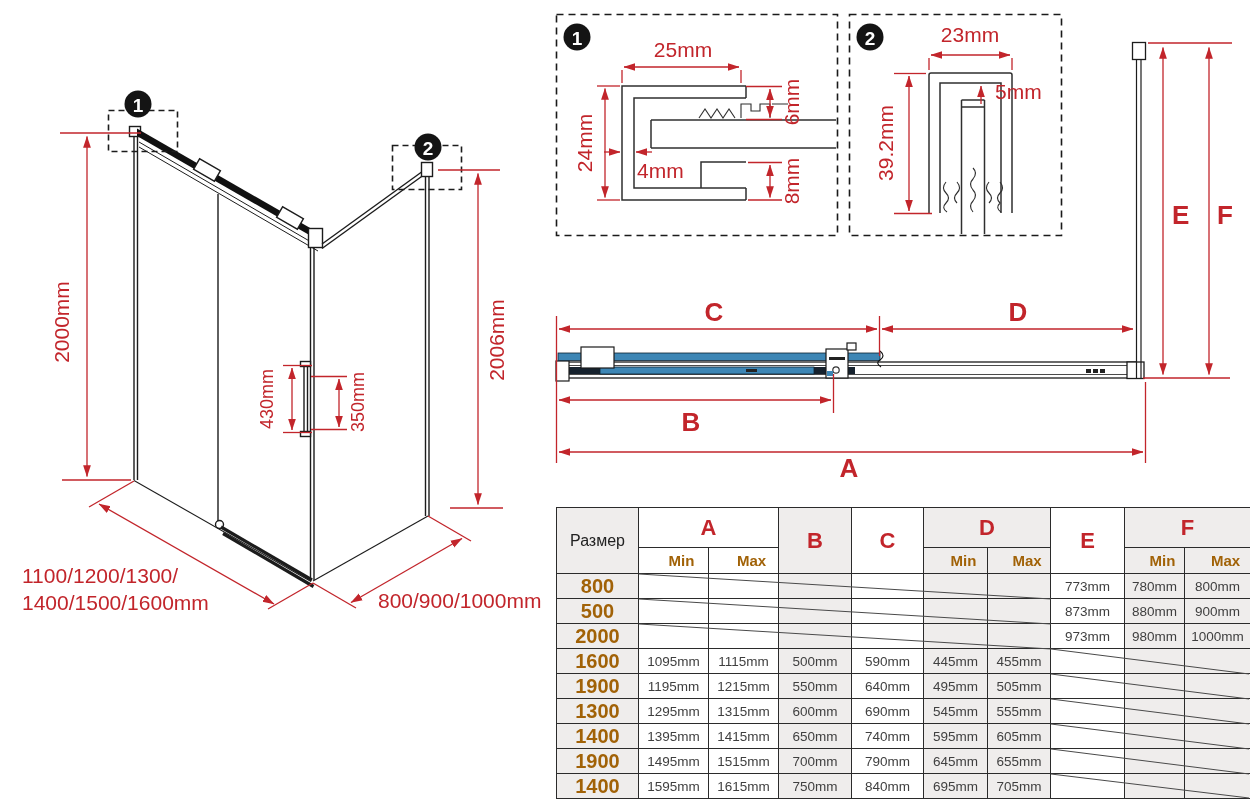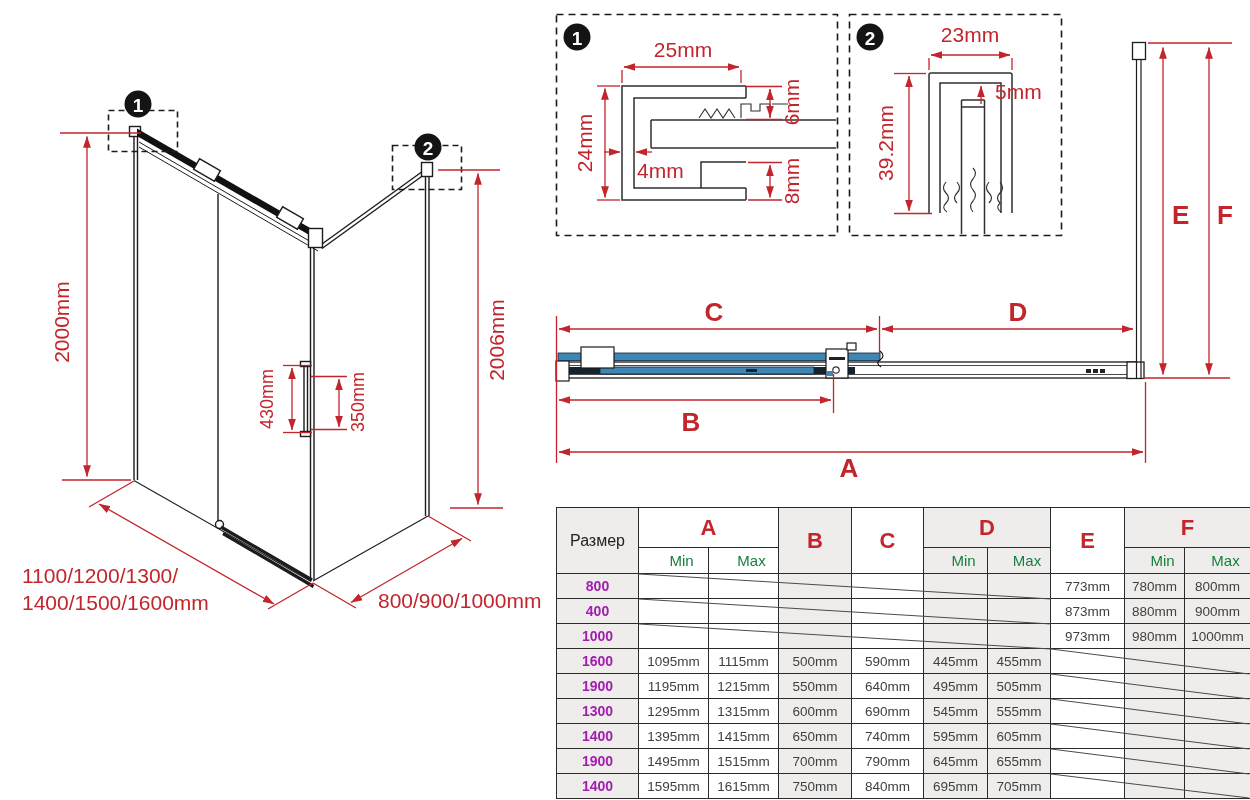--- a/index.html
+++ b/index.html
@@ -10,27 +10,27 @@
   .badge-num{fill:#fff !important;font-weight:bold;font-size:19px;}
   .dimtxt{font-size:21px;}
   .plantxt{font-size:26px;font-weight:bold;}
 
   .table-wrap{position:absolute;left:556px;top:507px;z-index:1;}
   table.spec{border-collapse:collapse;table-layout:fixed;width:694px;
              font-size:13.5px;color:#3f3f3f;}
   table.spec td{border:1px solid #2b2b2b;text-align:center;vertical-align:middle;
                 padding:0;box-sizing:border-box;overflow:hidden;white-space:nowrap;}
   tr.h1 td{height:40px;}
-  tr.h2 td{height:26px;font-size:15px;font-weight:normal;color:#15803d;padding-left:16px;}
+  tr.h2 td{height:26px;font-size:15px;font-weight:bold;color:#a16207;padding-left:16px;}
   tr.dr td{height:25px;}
   td.g{background:#efedec;}
   td.w{background:#ffffff;}
   td.hl{color:#c2252b;font-weight:bold;font-size:22px;}
   td.sizehead{font-size:16px;color:#222;}
-  td.b{font-weight:bold;color:#a21caf;font-size:14px;}
+  td.b{font-weight:bold;color:#a16207;font-size:20px;}
 </style>
 </head>
 <body>
 
 <div class="canvas">
 
   <div class="table-wrap">
     <table class="spec">
       <colgroup>
         <col style="width:82px">
@@ -68,33 +68,33 @@
         <td class="w"></td>
         <td class="g"></td>
         <td class="w"></td>
         <td class="g"></td>
         <td class="g"></td>
         <td class="w">773mm</td>
         <td class="g">780mm</td>
         <td class="g">800mm</td>
       </tr>
       <tr class="dr">
-        <td class="g b">400</td>
+        <td class="g b">500</td>
         <td class="w"></td>
         <td class="w"></td>
         <td class="g"></td>
         <td class="w"></td>
         <td class="g"></td>
         <td class="g"></td>
         <td class="w">873mm</td>
         <td class="g">880mm</td>
         <td class="g">900mm</td>
       </tr>
       <tr class="dr">
-        <td class="g b">1000</td>
+        <td class="g b">2000</td>
         <td class="w"></td>
         <td class="w"></td>
         <td class="g"></td>
         <td class="w"></td>
         <td class="g"></td>
         <td class="g"></td>
         <td class="w">973mm</td>
         <td class="g">980mm</td>
         <td class="g">1000mm</td>
       </tr>

